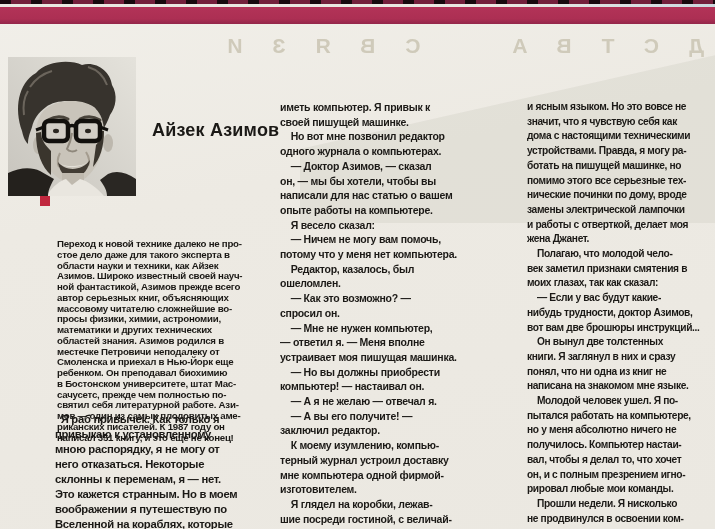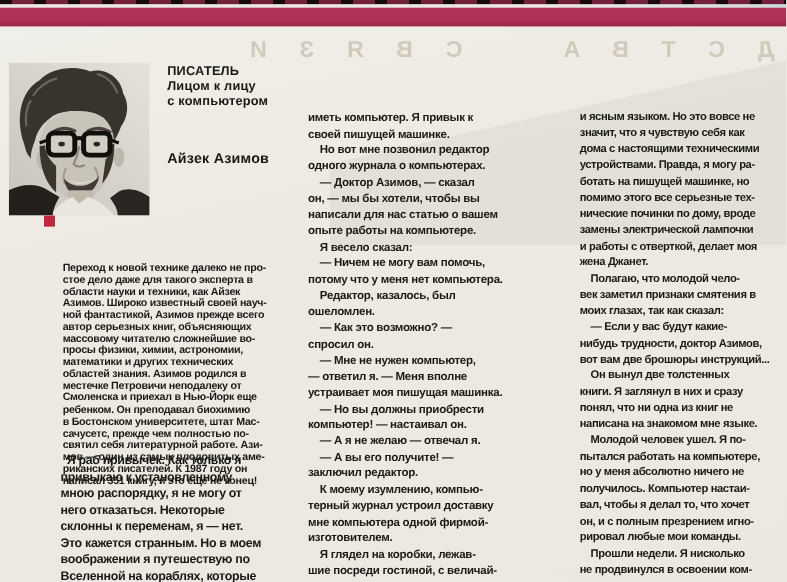--- a/index.html
+++ b/index.html
@@ -32,22 +32,22 @@
     font-weight:700; font-size:21px; letter-spacing:30px; word-spacing:26px;
     color:#cfcaba; white-space:nowrap;
   }
   .photo { position:absolute; left:8px; top:57px; width:128px; height:139px; }
   .titleblock {
     position:absolute; left:152px; top:58px;
     font-weight:700; font-size:11.6px; line-height:13.6px;
     white-space:pre; letter-spacing:0.2px;
   }
   .byline {
-    position:absolute; left:152px; top:136px;
-    font-weight:700; font-size:13px; letter-spacing:0.2px;
+    position:absolute; left:152px; top:120px;
+    font-weight:700; font-size:18px; letter-spacing:0.2px;
   }
   .bullet {
     position:absolute; left:40px; top:196px; width:10px; height:10px;
     background:#c0273e;
   }
   .txt { position:absolute; white-space:pre; font-weight:700; }
   .lede {
     left:57px; top:193px; width:218px;
     font-size:9.7px; line-height:10.75px; letter-spacing:-0.25px;margin-top:46px;
   }
@@ -120,23 +120,20 @@
 
       <rect x="54" y="116" width="22" height="18" fill="#bfb9ae"></rect>
       <path d="M38,139 C46,128 52,124 58,122 L64,128 L72,122 C80,124 88,130 96,139 Z" fill="#e9e6df"></path>
       <g>
         <path d="M0,139 L0,116 C12,110 24,110 32,114 L46,122 C42,129 40,134 40,139 Z" fill="#24211d"></path>
         <path d="M128,139 L128,122 C118,115 108,113 100,117 L92,123 C97,130 99,134 99,139 Z" fill="#2a2723"></path>
       </g>
     </svg>
   </div>
 
-  <div class="titleblock"><span>ПИСАТЕЛЬ</span>
-<span>Лицом к лицу
-с компьютером</span></div>
 
   <div class="byline">Айзек Азимов</div>
 
   <div class="bullet"></div>
 
   <div class="txt lede">Переход к новой технике далеко не про-
 стое дело даже для такого эксперта в
 области науки и техники, как Айзек
 Азимов. Широко известный своей науч-
 ной фантастикой, Азимов прежде всего

